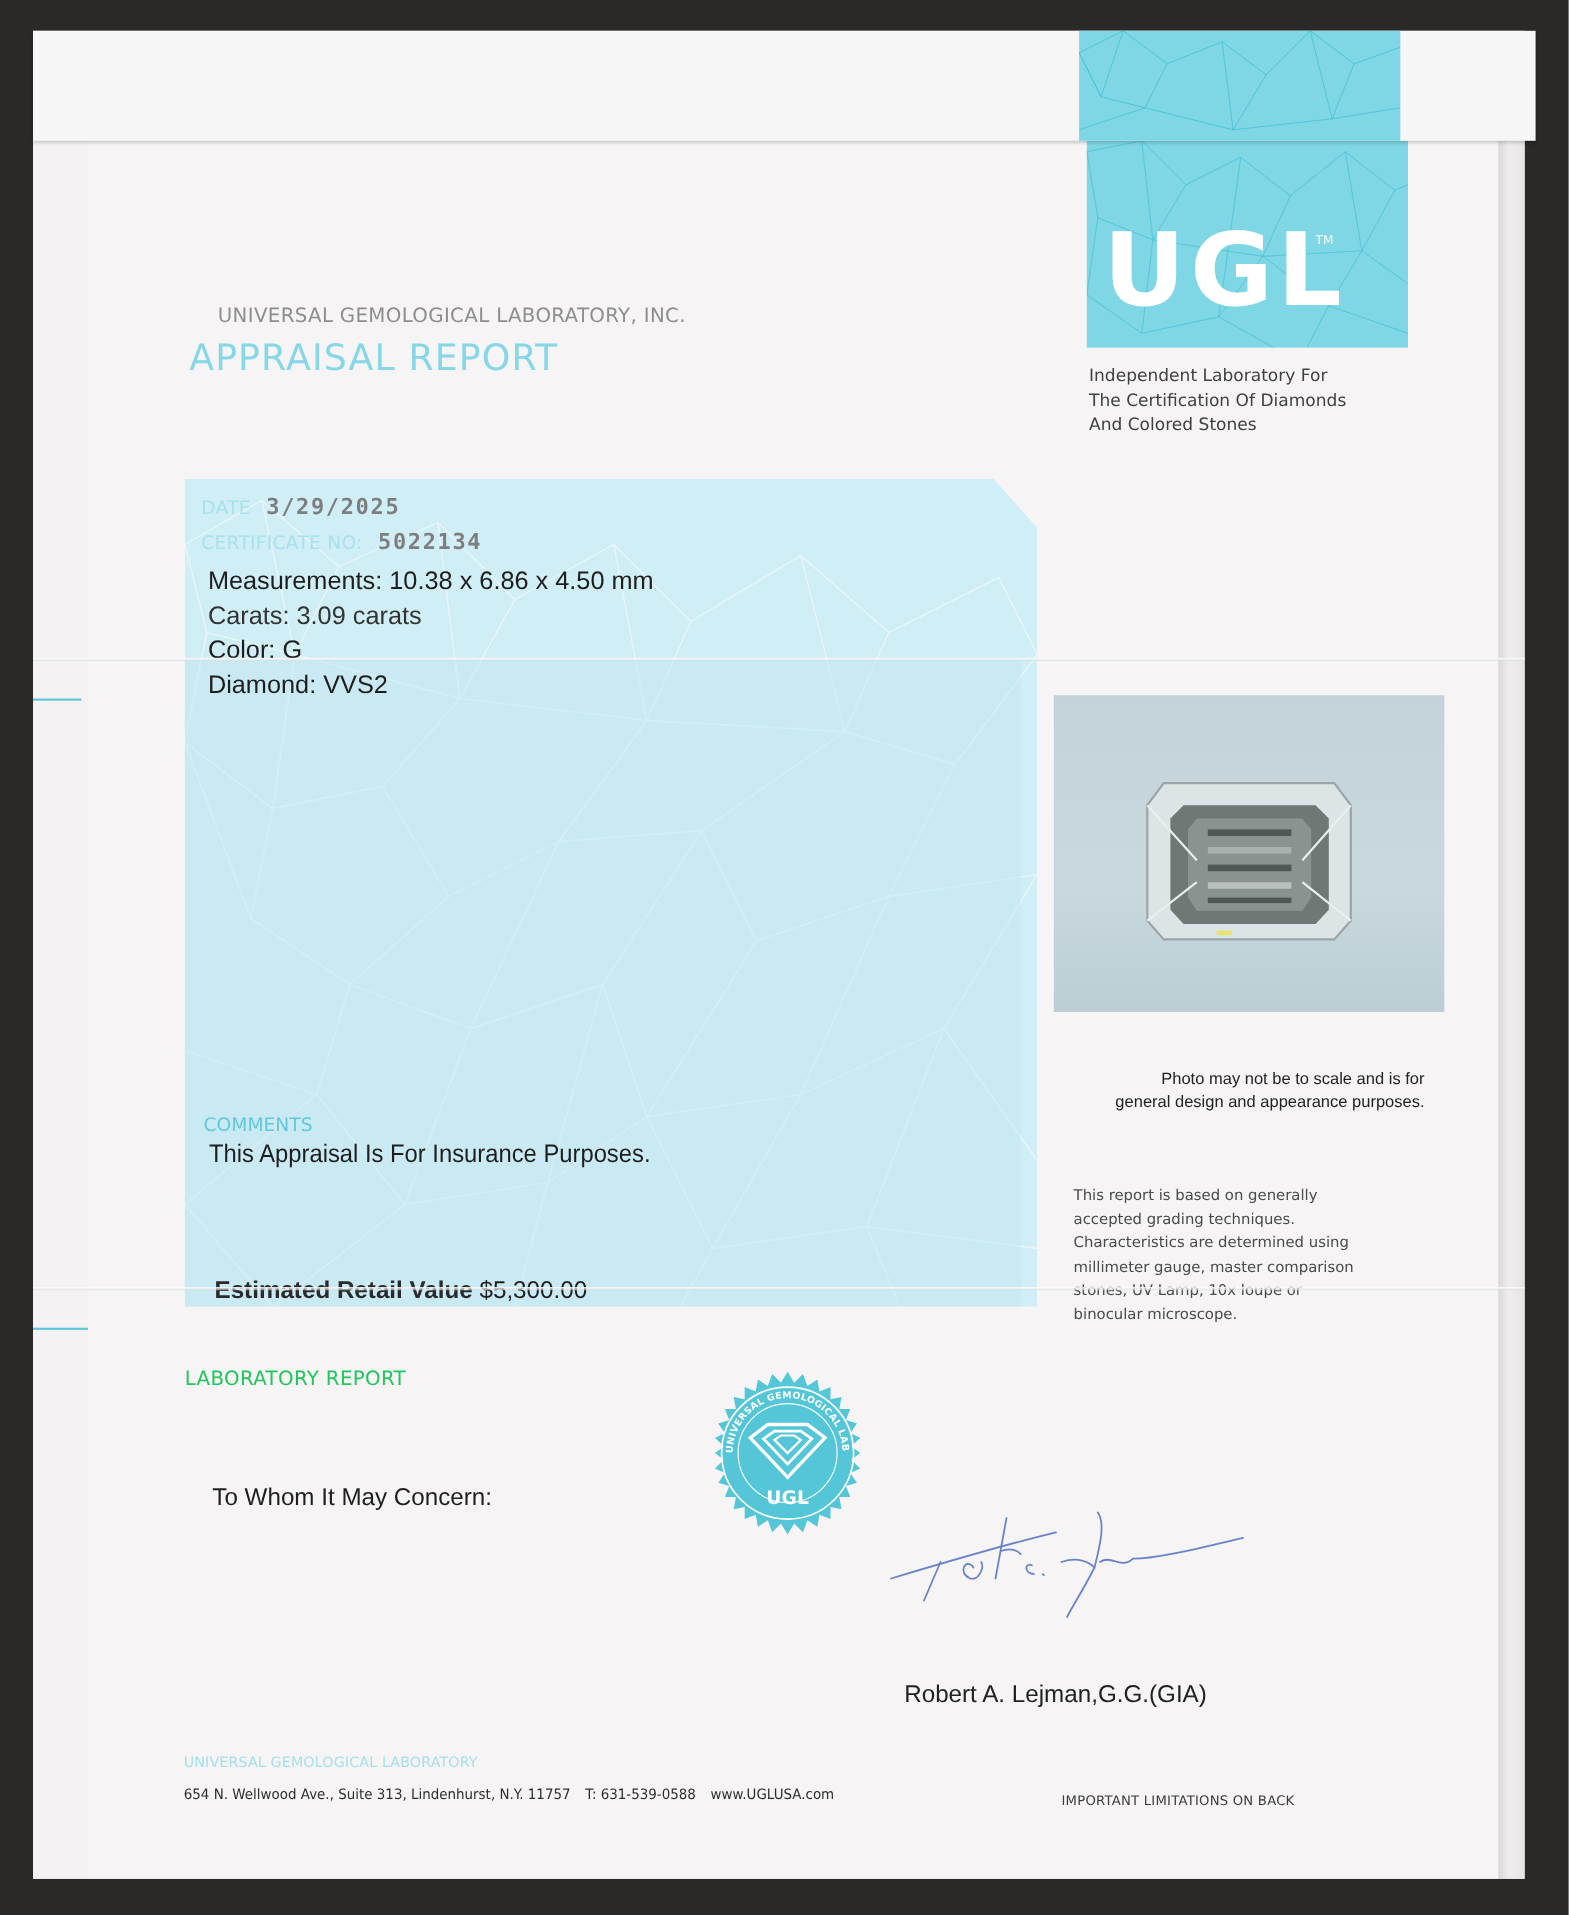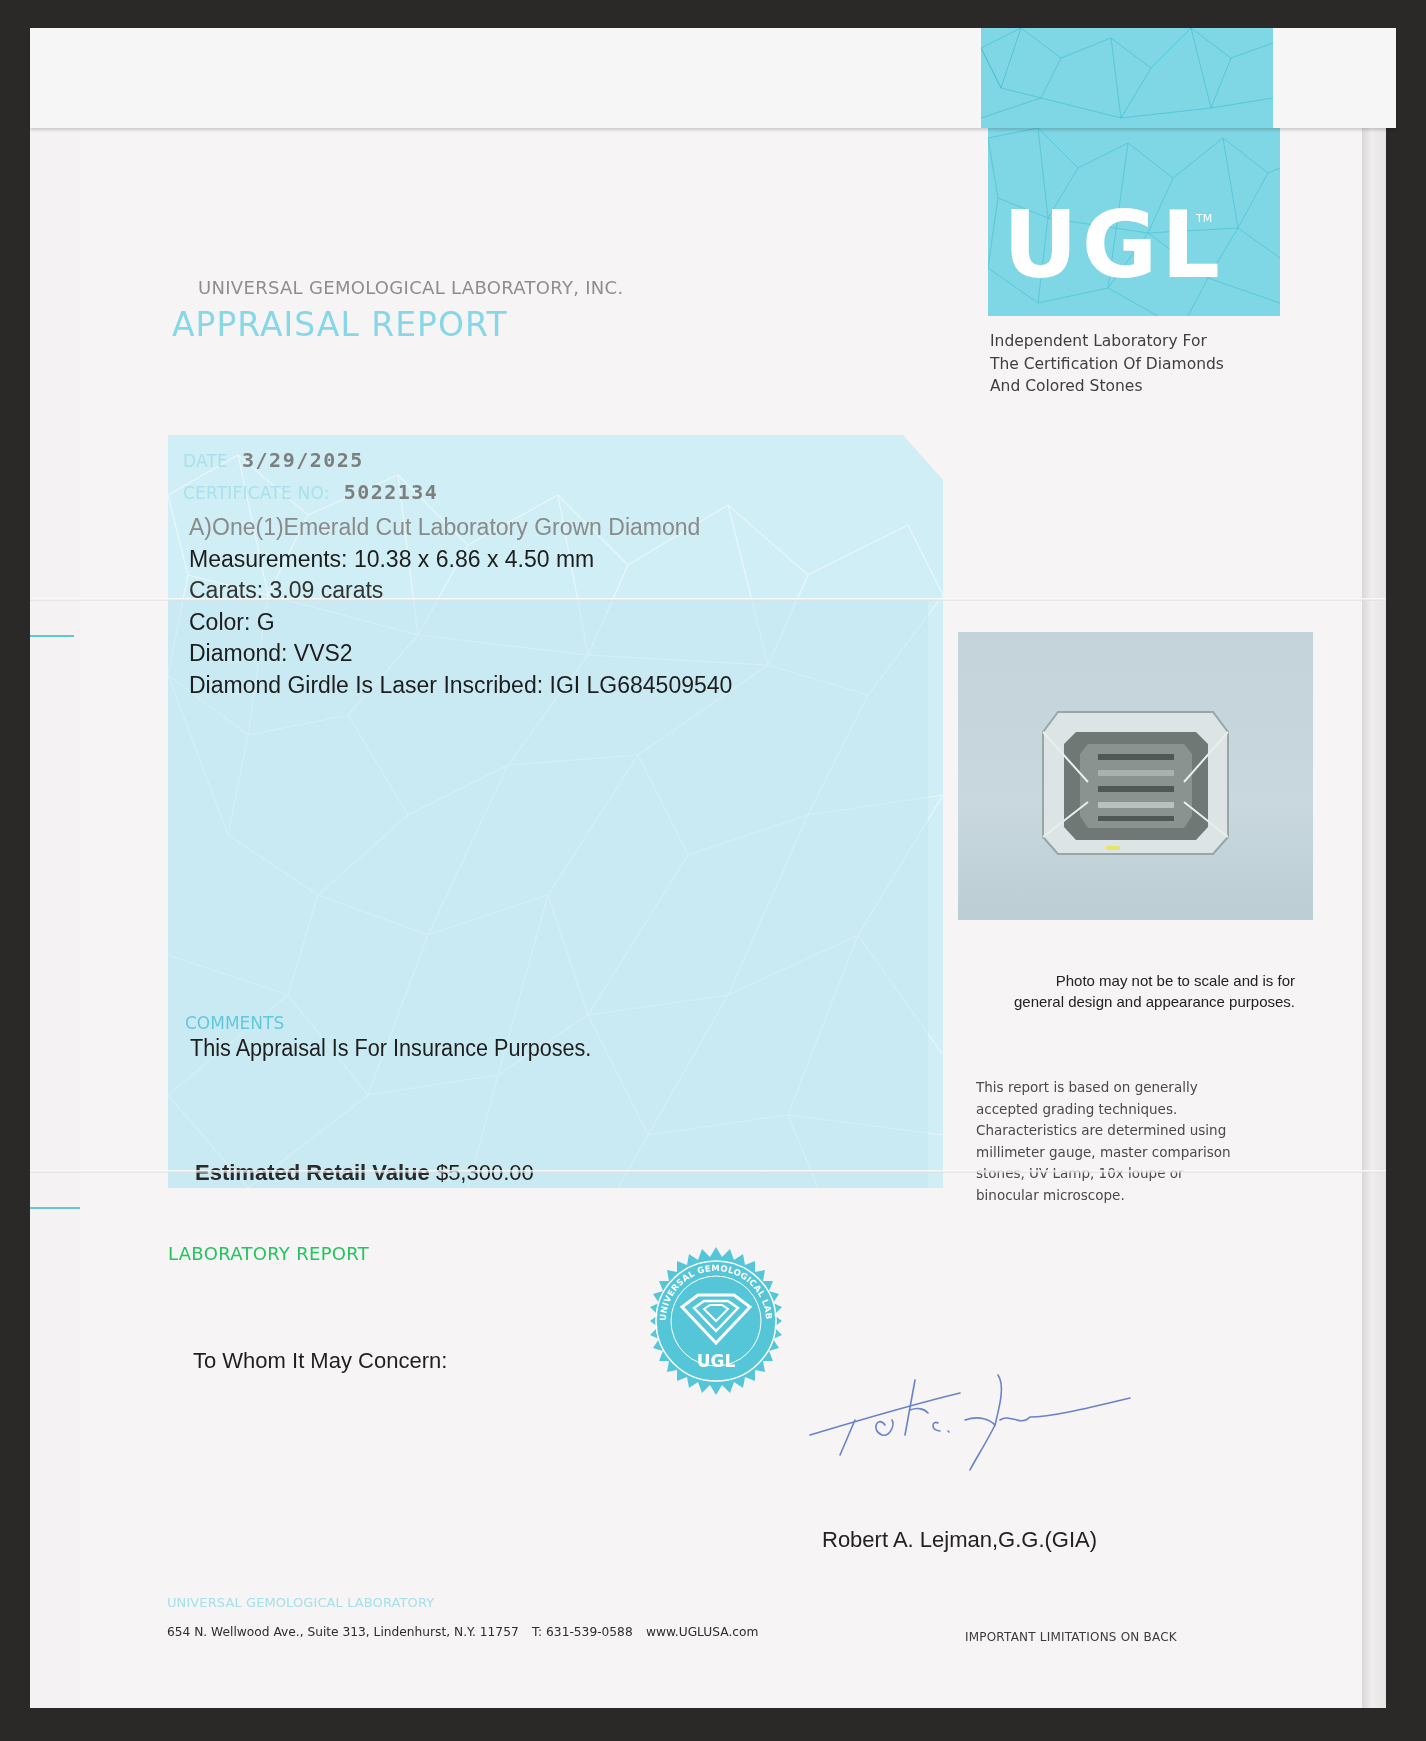--- a/index.html
+++ b/index.html
@@ -217,26 +217,24 @@
 <div class="abs panel-content">
   <div class="lbl-row">
     <span class="lbl">DATE</span>
     <span class="lbl-val">3/29/2025</span>
   </div>
   <div class="lbl-row">
     <span class="lbl">CERTIFICATE NO:</span>
     <span class="lbl-val">5022134</span>
   </div>
   <div class="desc">
-    <div class="grey">A)One(1)Emerald Cut Laboratory Grown Diamond</div>
     <div class="dark">Measurements: 10.38 x 6.86 x 4.50 mm</div>
     <div class="dark" style="color:#333">Carats: 3.09 carats</div>
     <div class="dark">Color: G</div>
     <div class="dark">Diamond: VVS2</div>
-    <div class="dark">Diamond Girdle Is Laser Inscribed: IGI LG684509540</div>
   </div>
 </div>
 
 <div class="abs comments-lbl">COMMENTS</div>
 <div class="abs comments-text">This Appraisal Is For Insurance Purposes.</div>
 <div class="abs value-row">
   <span class="v-lbl">Estimated Retail Value</span>
   <span>$5,300.00</span>
 </div>
 

